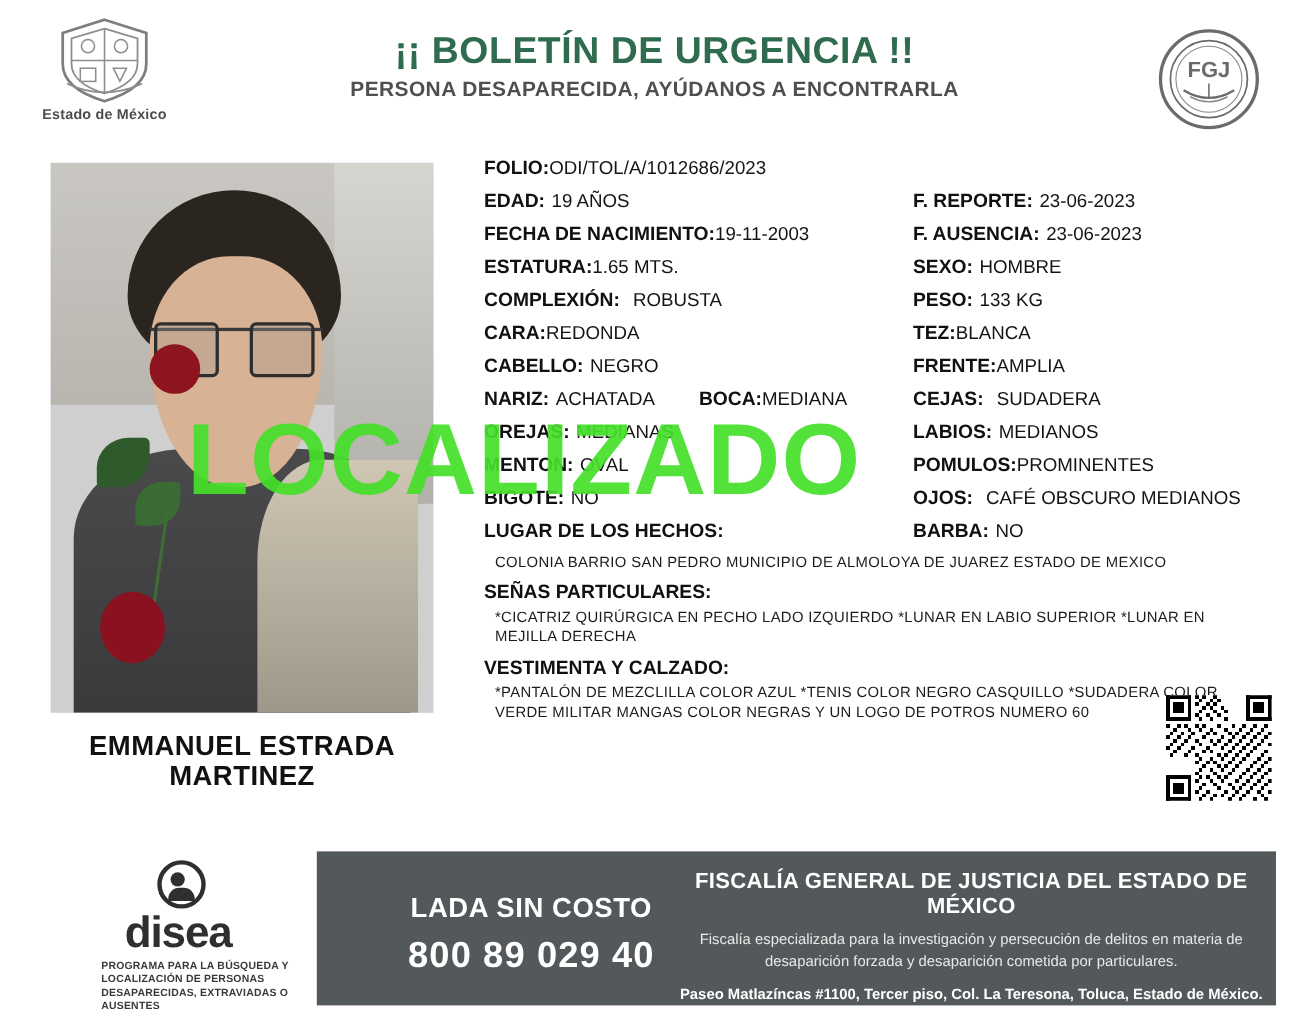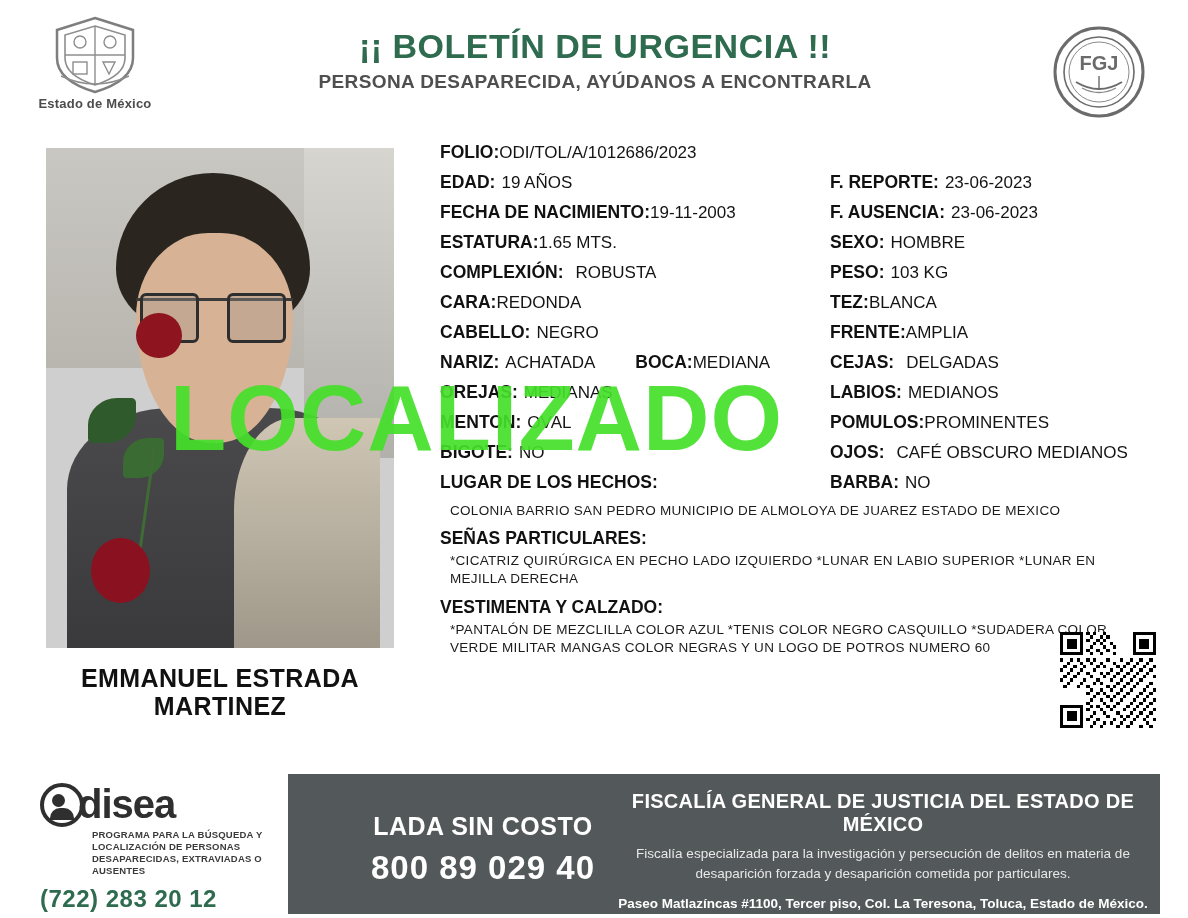--- a/index.html
+++ b/index.html
@@ -94,21 +94,21 @@
     opacity:.92;
   }
 
   
   .qr { position:absolute; left:1060px; top:632px; width:96px; height:96px; background:#fff; }
   .qr svg { width:100%; height:100%; }
 
   
   .footer { position:absolute; left:0; top:772px; width:1188px; height:146px; }
   .odisea { position:absolute; left:40px; top:10px; width:250px; }
-  .odisea-top { display:flex; align-items:center; }
+  .odisea-top { display:flex; align-items:center;flex-direction:column; }
   .odisea-mark { width:44px; height:44px; border:4px solid #2f2f2f; border-radius:50%; position:relative; }
   .odisea-mark .dot { position:absolute; left:8px; top:7px; width:13px; height:13px; background:#2f2f2f; border-radius:50%; }
   .odisea-mark .body { position:absolute; left:6px; top:21px; width:24px; height:12px; background:#2f2f2f; border-radius:10px 10px 0 0; }
   .odisea-word { font-size:40px; font-weight:bold; color:#2f2f2f; letter-spacing:-1px; margin-left:-6px; }
   .odisea-sub { font-size:9.5px; color:#3a3a3a; letter-spacing:.2px; line-height:1.25; margin-left:52px; margin-top:2px; font-weight:bold; }
   .odisea-phone { font-size:24px; font-weight:bold; color:#2f6b4f; margin-top:8px; letter-spacing:.5px; }
 
   .footer-panel {
     position:absolute; left:288px; top:2px; width:872px; height:140px; background:#53585a; color:#fff;
   }
@@ -232,21 +232,21 @@
     <div class="row">
       <div class="col-l pair">
         <span class="lbl">COMPLEXIÓN:</span>
           <span class="inline-gap"></span>
           <span class="inline-gap"></span>
         <span class="val">ROBUSTA</span>
       </div>
       <div class="col-r pair">
         <span class="lbl">PESO:</span>
           <span class="inline-gap"></span>
-        <span class="val">103 KG</span>
+        <span class="val">133 KG</span>
       </div>
     </div>
 
     <div class="row">
       <div class="col-l pair">
         <span class="lbl">CARA:</span>
         <span class="val">REDONDA</span>
       </div>
       <div class="col-r pair">
         <span class="lbl">TEZ:</span>
@@ -275,21 +275,21 @@
         </div>
         <div class="pair2">
           <span class="lbl">BOCA:</span>
           <span class="val">MEDIANA</span>
         </div>
       </div>
       <div class="col-r pair">
         <span class="lbl">CEJAS:</span>
           <span class="inline-gap"></span>
           <span class="inline-gap"></span>
-        <span class="val">DELGADAS</span>
+        <span class="val">SUDADERA</span>
       </div>
     </div>
 
     <div class="row">
       <div class="col-l pair">
         <span class="lbl">OREJAS:</span>
           <span class="inline-gap"></span>
         <span class="val">MEDIANAS</span>
       </div>
       <div class="col-r pair">

